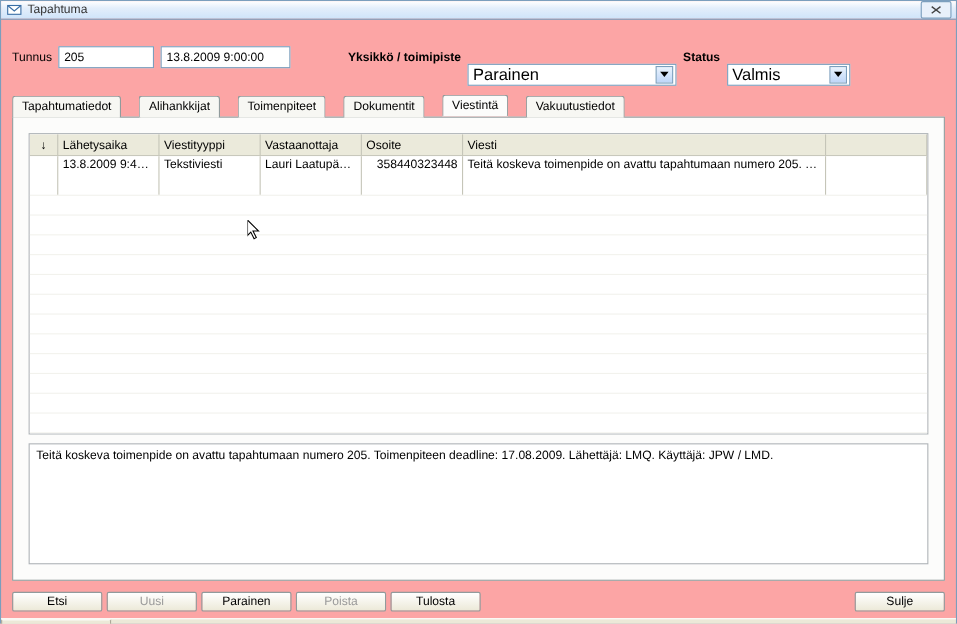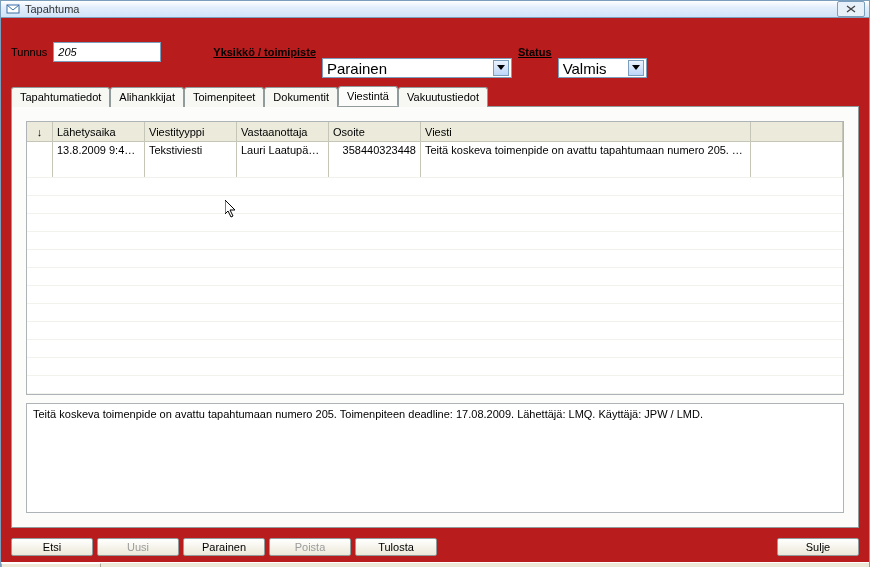--- a/index.html
+++ b/index.html
@@ -11,21 +11,21 @@
     color: #000;
     width: 870px;
     height: 567px;
     position: relative;
     overflow: hidden;
   }
   .window {
     width: 870px;
     height: 567px;
     border: 1px solid #7b9ebd;
-    background: #b91c1c;
+    background: #fca5a5;
     display: flex;
     flex-direction: column;
   }
   .titlebar {
     height: 22px;
     background: linear-gradient(#fff, #e3eefb 40%, #cfe4fa);
     border-bottom: 1px solid #7b9ebd;
     display: flex;
     align-items: center;
     padding: 0 4px;
@@ -66,32 +66,32 @@
     display:flex; align-items:center; justify-content:space-between;
     padding: 0 2px 0 4px;
     margin-top: 32px;
   }
   .sel .arrow {
     width:16px; height:16px;
     border:1px solid #7b9ebd;
     background: linear-gradient(#eaf3fd,#bed6f8);
     display:flex; align-items:center; justify-content:center;
   }
-  .bold { font-weight: bold; text-decoration: underline; }
+  .bold { font-weight: bold; }
   .tabs {
     display:flex;
     padding: 4px 10px 0 10px;
     gap: 0;
   }
   .tab {
     border: 1px solid #919b9c;
     border-bottom: none;
     background: #f7f7f3;
     padding: 3px 8px;
-    margin-right: 0;
+    margin-right: 16px;
     border-top-left-radius: 3px;
     border-top-right-radius: 3px;
     position: relative;
     top: 1px;
     cursor: pointer;
   }
   .tab.active {
     background: #fcfcfb;
     border-bottom: 1px solid #fcfcfb;
     top: 0;
@@ -191,33 +191,34 @@
     <span class="spacer"></span>
     <span class="close-btn">
       <svg width="10" height="8" viewBox="0 0 10 8">
           <path d="M1 1 L9 7 M9 1 L1 7" stroke="#444" stroke-width="1.3"></path>
         </svg>
     </span>
   </div>
 
   <div class="toprow">
     <label>Tunnus</label>
-    <input class="txt" style="width: 108px; font-style: italic;" value="205">
+    <input class="txt" style="width: 87px;" value="205">
+    <input class="txt" style="width: 118px;" value="13.8.2009 9:00:00">
     <span style="flex:0 0 40px"></span>
     <label class="bold">Yksikkö / toimipiste</label>
     <div class="sel" style="width:190px">
       <span>Parainen</span>
       <span class="arrow">
           <svg width="8" height="6" viewBox="0 0 8 6">
             <path d="M0 0 L8 0 L4 5 Z" fill="#000"></path>
           </svg>
         </span>
     </div>
     <label class="bold">Status</label>
-    <div class="sel" style="width:89px">
+    <div class="sel" style="width:112px">
       <span>Valmis</span>
       <span class="arrow">
           <svg width="8" height="6" viewBox="0 0 8 6">
             <path d="M0 0 L8 0 L4 5 Z" fill="#000"></path>
           </svg>
         </span>
     </div>
   </div>
 
   <div class="tabs">

